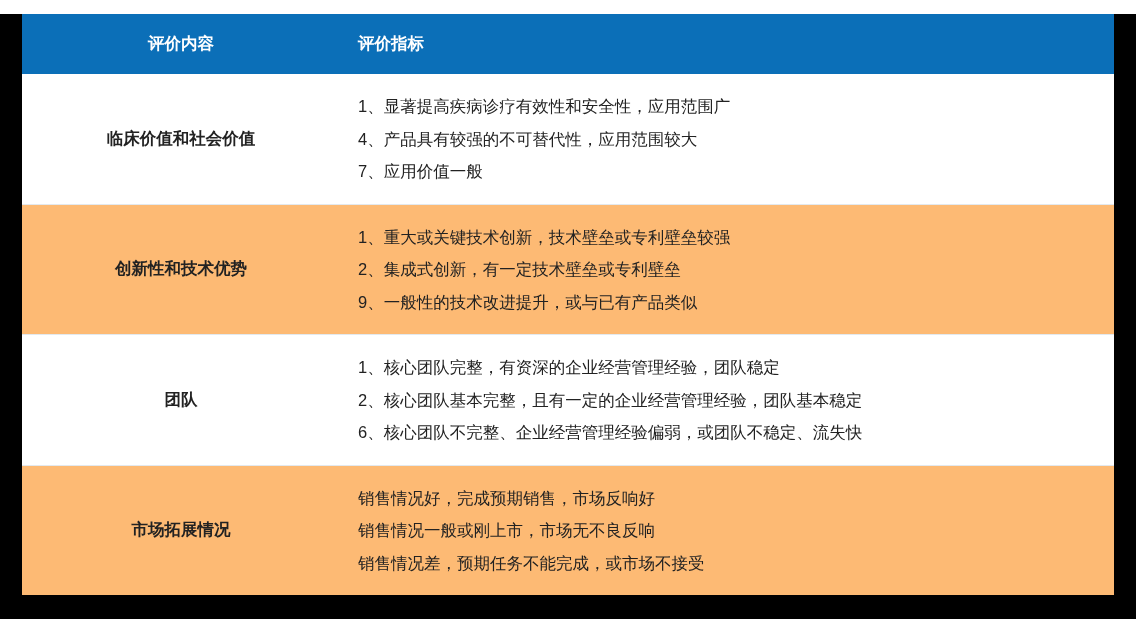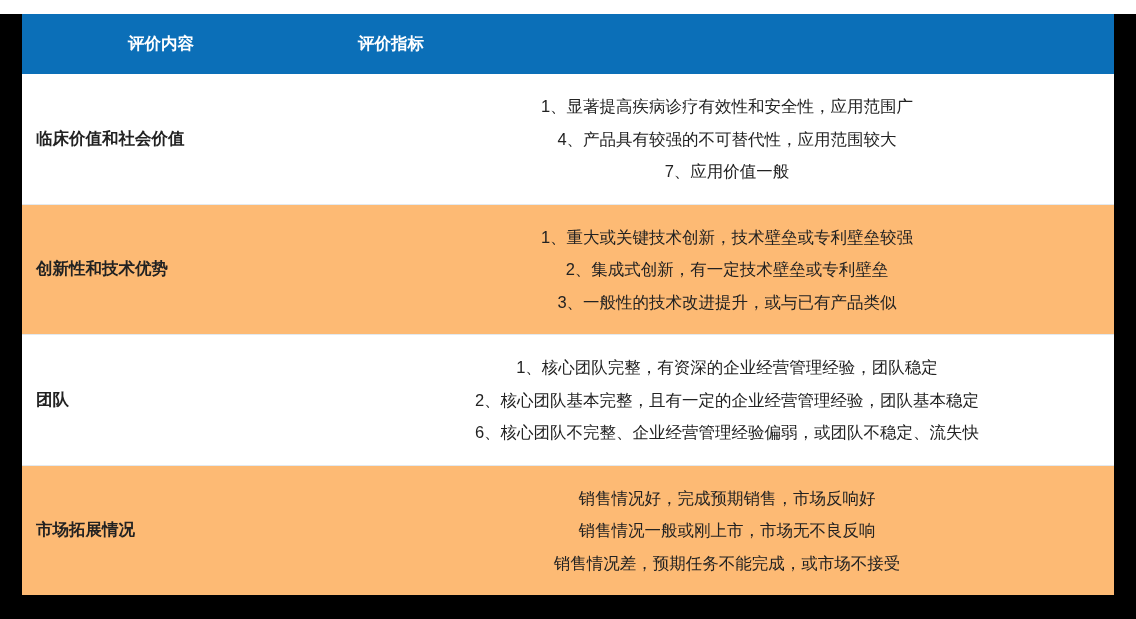--- a/index.html
+++ b/index.html
@@ -50,44 +50,45 @@
     vertical-align: middle;
   }
   th.col-content-head {
     width: 318px;
   }
   th.col-index-head {
     width: 774px;
   }
   th.col-content-head .head-inner {
     padding-left: 106px;
+    margin-left: 20px;
   }
   th.col-index-head .head-inner {
     padding-left: 18px;
   }
   table.eval-table tbody td {
     vertical-align: middle;
     color: #222222;
     font-size: 16.5px;
     border-bottom: 1px solid #e3e9ee;
   }
   tbody tr.row-odd td {
     background: #ffffff;
   }
   tbody tr.row-even td {
     background: #fdba74;
   }
   td.cell-content {
+    text-align: center;
     font-weight: bold;
     padding: 10px 14px;
     color: #1b1b1b;
   }
   td.cell-index {
     padding: 16px 18px 16px 18px;
-    text-align: center;
   }
   .line {
     line-height: 32.5px;
     white-space: nowrap;
     color: #222222;
   }
   tbody tr:last-child td {
     border-bottom: none;
   }
 </style>
@@ -118,21 +119,21 @@
             <div class="line">4、产品具有较强的不可替代性，应用范围较大</div>
             <div class="line">7、应用价值一般</div>
           </td>
         </tr>
 
         <tr class="row-even">
           <td class="cell-content">创新性和技术优势</td>
           <td class="cell-index">
             <div class="line">1、重大或关键技术创新，技术壁垒或专利壁垒较强</div>
             <div class="line">2、集成式创新，有一定技术壁垒或专利壁垒</div>
-            <div class="line">3、一般性的技术改进提升，或与已有产品类似</div>
+            <div class="line">9、一般性的技术改进提升，或与已有产品类似</div>
           </td>
         </tr>
 
         <tr class="row-odd">
           <td class="cell-content">团队</td>
           <td class="cell-index">
             <div class="line">1、核心团队完整，有资深的企业经营管理经验，团队稳定</div>
             <div class="line">2、核心团队基本完整，且有一定的企业经营管理经验，团队基本稳定</div>
             <div class="line">6、核心团队不完整、企业经营管理经验偏弱，或团队不稳定、流失快</div>
           </td>

